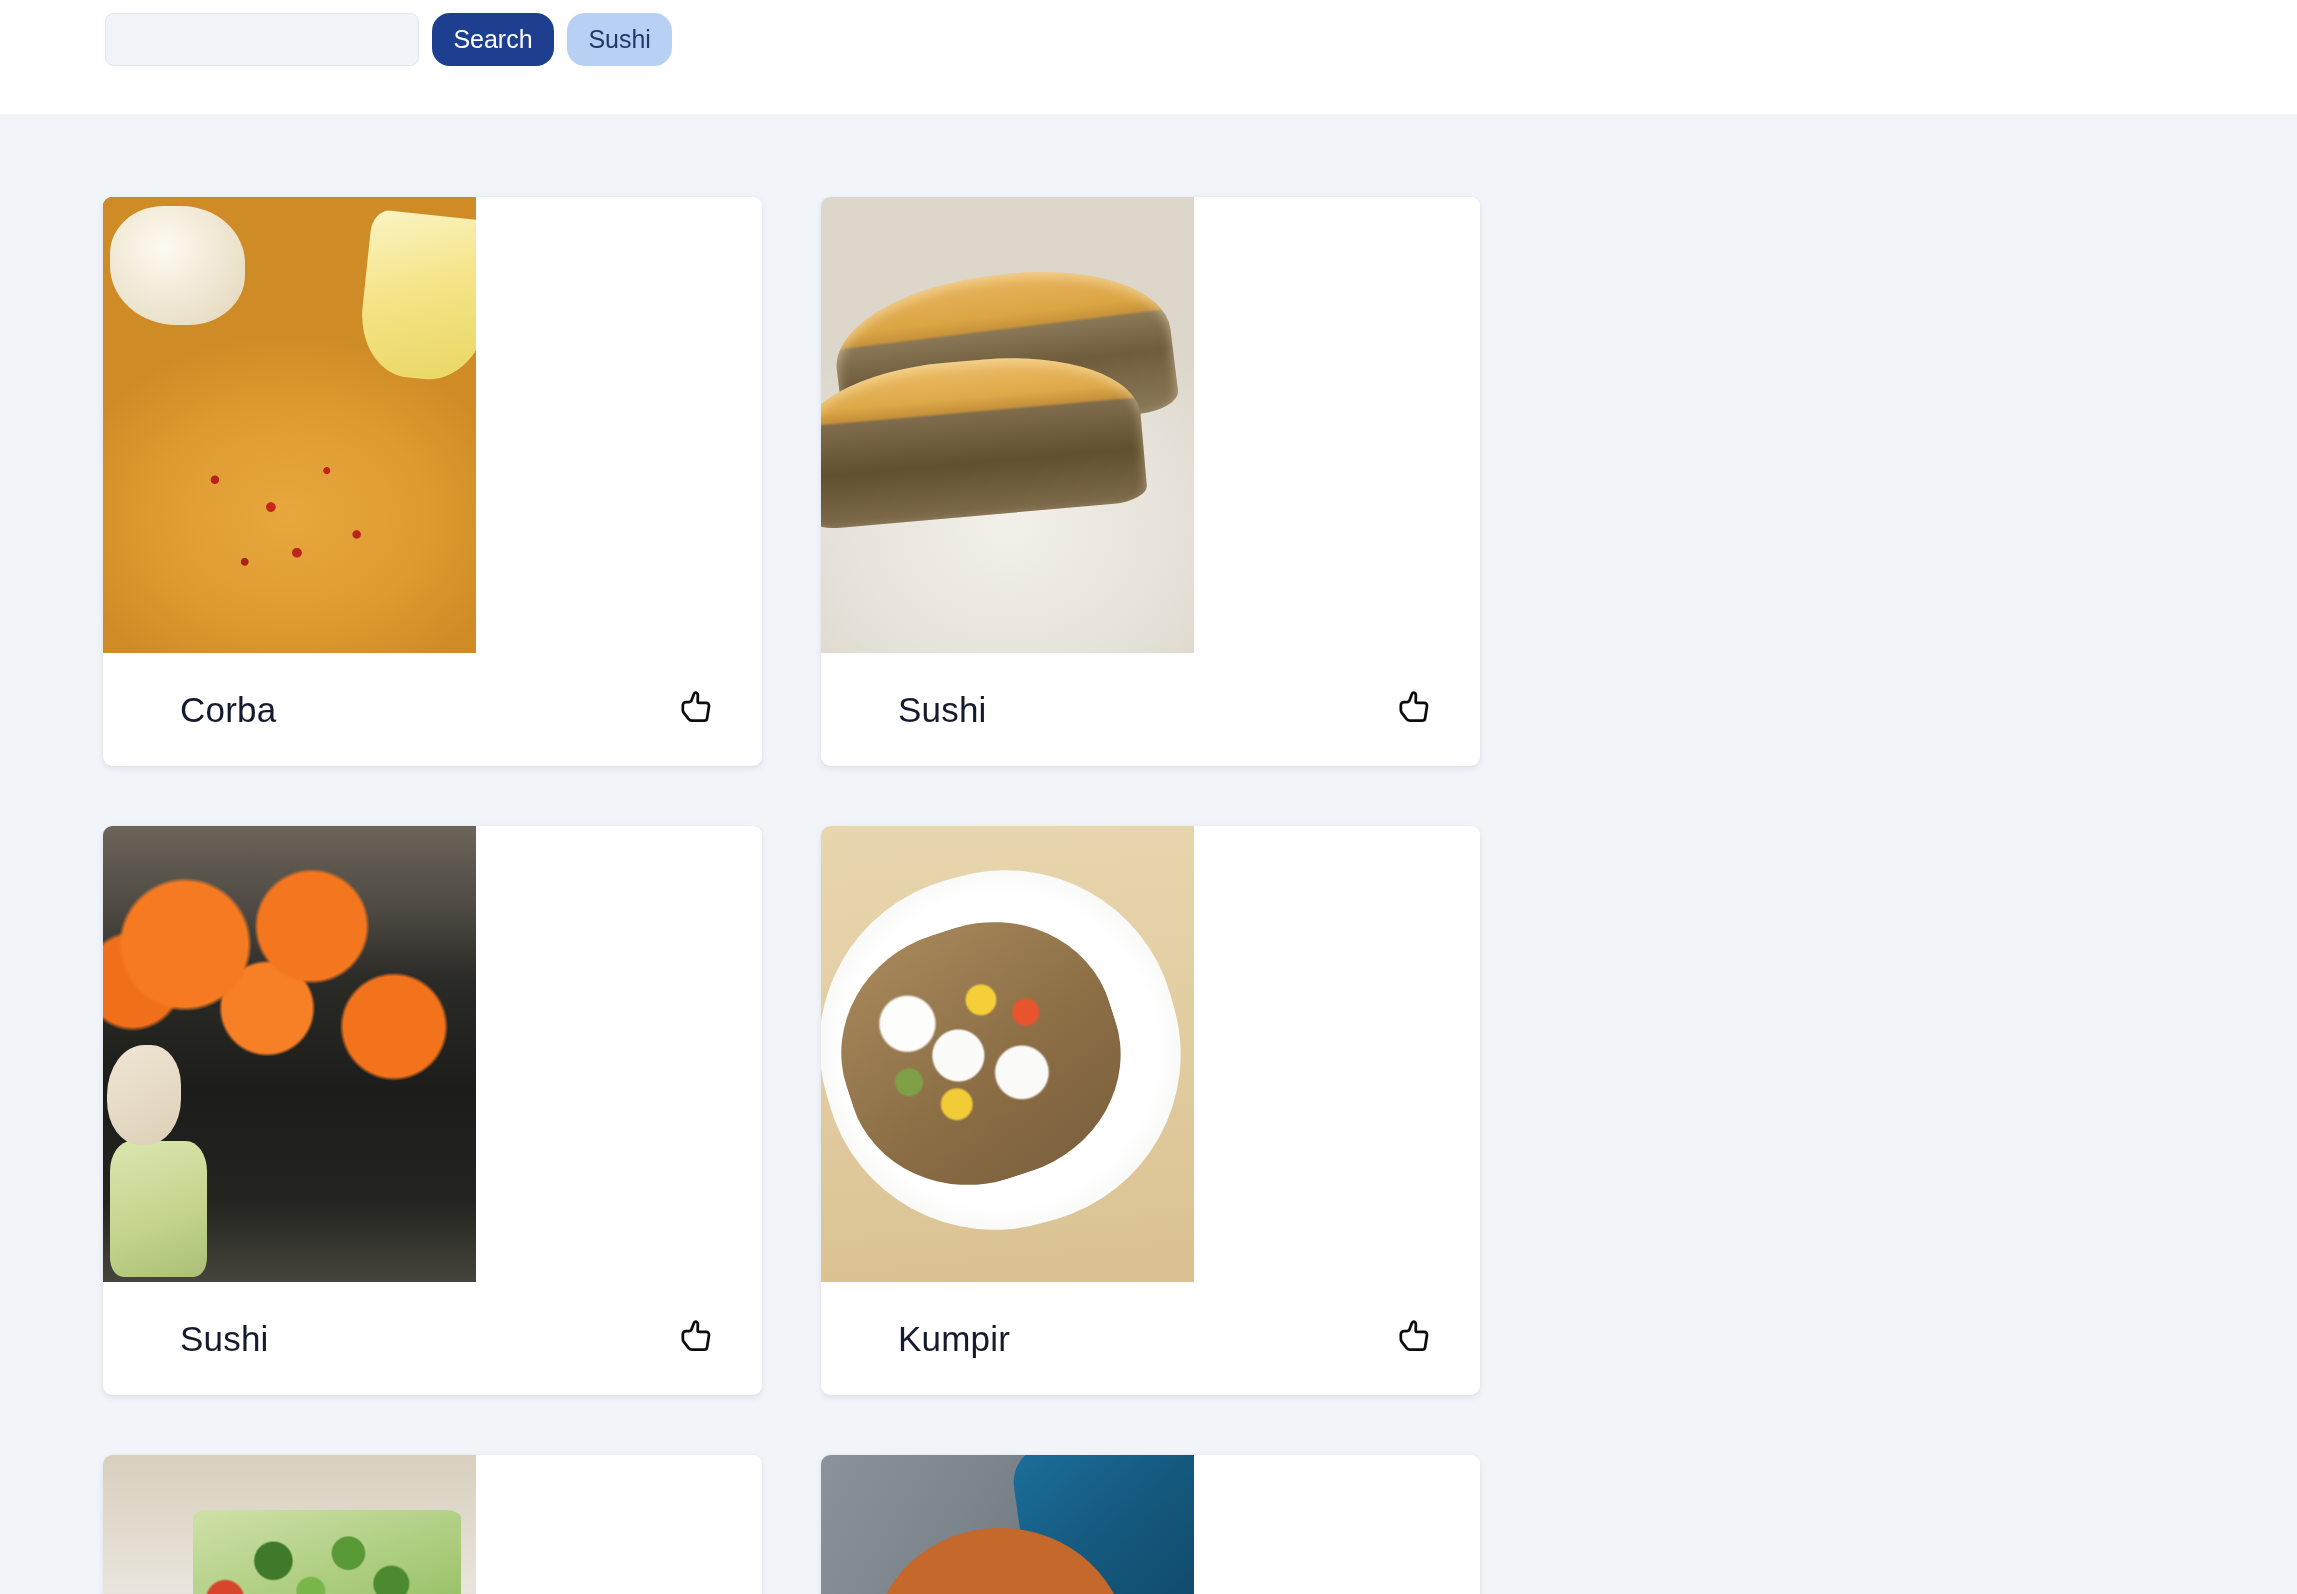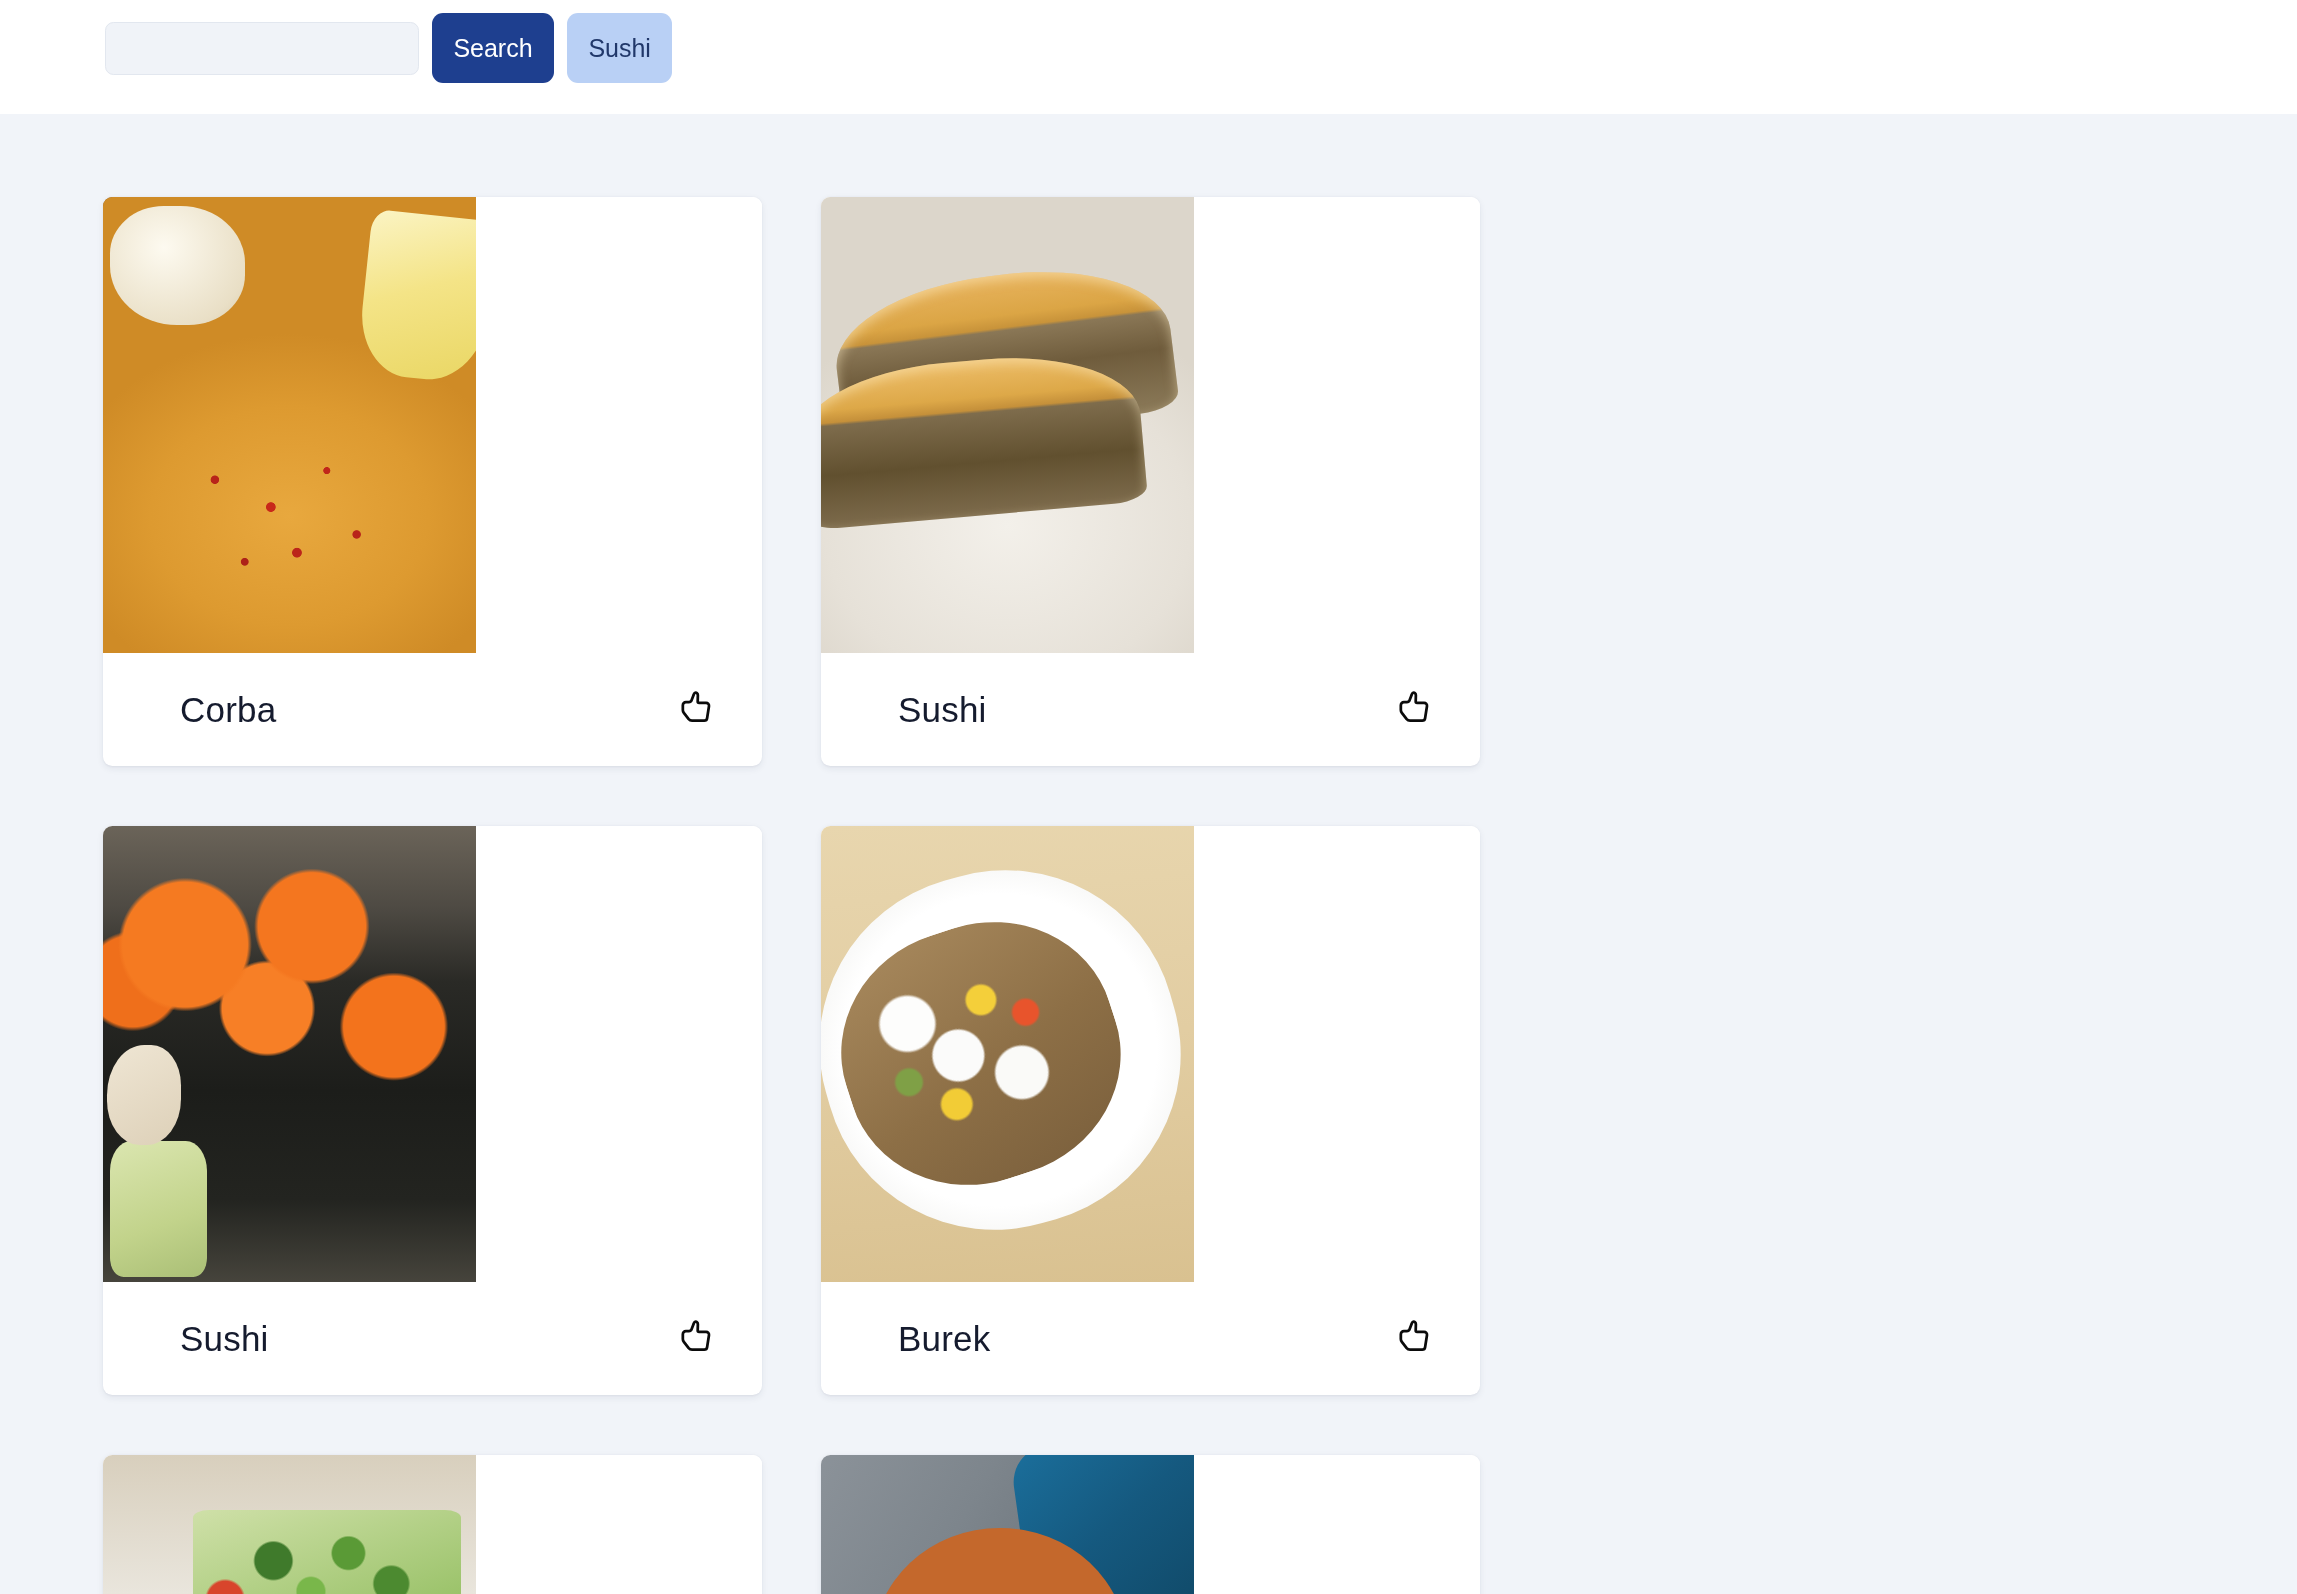--- a/index.html
+++ b/index.html
@@ -41,23 +41,23 @@
     border-radius: 8.4px;
     padding: 0 15px;
     font-family: "Liberation Sans", "DejaVu Sans", sans-serif;
     font-size: 23px;
     color: #1c2536;
     outline: none;
   }
   .search-input::placeholder { color: #9aa4b4; }
 
   .btn {
-    height: 70px;
+    height: 53px;
     border: none;
-    border-radius: 11px;
+    border-radius: 18px;
     font-family: "Liberation Sans", "DejaVu Sans", sans-serif;
     font-size: 25px;
     line-height: 1;
     cursor: pointer;
     padding: 0 21.4px;
     white-space: nowrap;
   }
 
   .btn-search {
     background: #1e3f8f;
@@ -397,21 +397,21 @@
     </div>
   </div>
 
   <div class="card">
     <div class="card-media">
       <div class="card-photo">
         <div class="scene scene-kumpir"></div>
       </div>
     </div>
     <div class="card-body">
-      <span class="card-title">Burek</span>
+      <span class="card-title">Kumpir</span>
       <button class="like-button">
         <span>
           <svg width="41" height="41" viewBox="0 0 24 24" fill="none" stroke="currentColor" stroke-width="1.6" stroke-linecap="round" stroke-linejoin="round">
             <path d="M11.2 2.2c.9-.2 1.6.5 1.6 1.4l-.1 3.7c0 .4.3.8.8.8h4.1c1.1 0 1.9.9 1.7 2l-1.1 7c-.1.8-.8 1.4-1.7 1.4H9.4c-.9 0-1.6-.4-2.1-1L4.6 14c-.4-.5-.6-1.1-.6-1.7V9.5c0-1 .8-1.8 1.8-1.8h1.8c.6 0 1.1-.3 1.4-.8l1.3-3.4c.1-.6.4-1.1.9-1.3z"></path>
           </svg>
         </span>
       </button>
     </div>
   </div>
 

